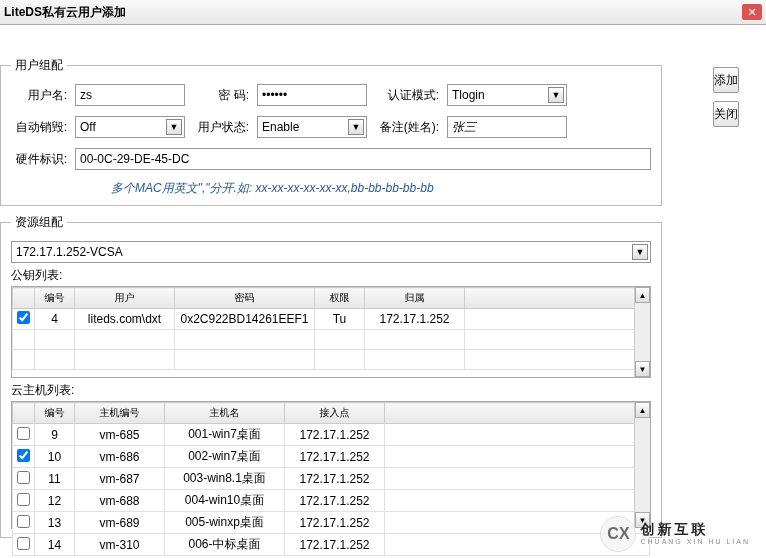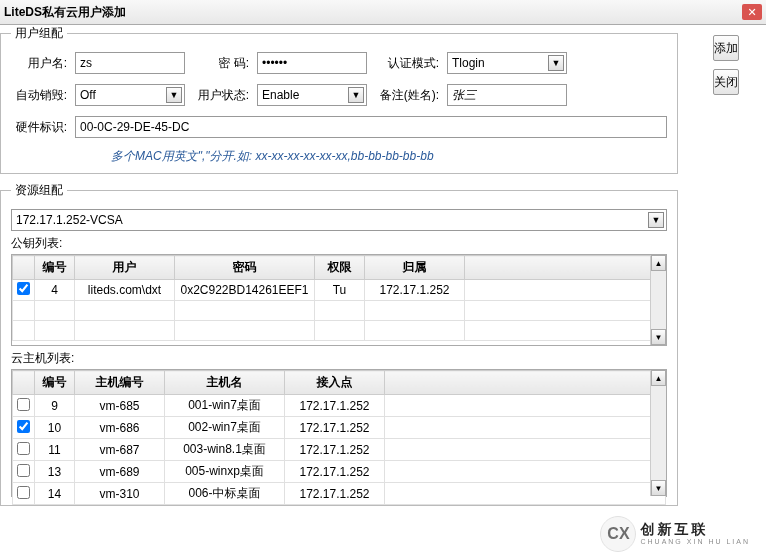--- a/index.html
+++ b/index.html
@@ -1,36 +1,36 @@
 <!DOCTYPE html>
 <html><head>
 <meta charset="utf-8">
 <style>
 * { box-sizing: border-box; margin: 0; padding: 0; }
 body { font-family: "Microsoft YaHei", SimSun, Arial, sans-serif; font-size: 12px; background: #fff; width: 766px; height: 558px; overflow: hidden; position: relative; }
 .titlebar { height: 24px; background: linear-gradient(#f8f8f8,#e8e8e8); border-bottom: 1px solid #aaa; display:flex; align-items:center; padding: 12px 4px; }
 .titlebar .title { font-weight: bold; flex: 1; }
 .titlebar .close { width: 20px; height: 16px; background:#d9534f; display:flex; align-items:center; justify-content:center; color:#fff; border-radius:2px; cursor:pointer; font-size:11px; }
-.window-body { padding: 0; display:flex; gap:8px; }
+.window-body { padding: 0; display:flex; gap:24px;margin-top:32px; }
 .left-col { flex:1; }
 .right-col { width: 80px; display:flex; flex-direction:column; gap:8px; padding-top:10px;align-items:center; }
 .btn { height: 26px; border:1px solid #999; background:linear-gradient(#fdfdfd,#e5e5e5); border-radius:2px; cursor:pointer; font-size:12px; }
 fieldset { border:1px solid #bbb; padding: 10px 10px 8px 10px; margin-bottom:8px; }
 legend { padding: 0 4px; }
 .row { display:flex; align-items:center; gap:8px; margin-bottom:10px; }
 .lbl { width: 56px; text-align:right; display:inline-block; }
 .lbl2 { width: 64px; text-align:right; }
 input[type="text"], input[type="password"] { height:22px; border:1px solid #999; padding:0 4px; font-size:12px; }
 .sel { height:22px; border:1px solid #999; background:#fff; display:flex; align-items:center; padding:0 4px; position:relative; cursor:pointer; }
 .sel .arrow { position:absolute; right:2px; top:2px; width:16px; height:16px; background:linear-gradient(#fdfdfd,#e0e0e0); border:1px solid #888; display:flex; align-items:center; justify-content:center; font-size:9px; }
 .hint { color:#2a5a9a; font-style:italic; padding-left:100px; font-size:12px; }
 .section-label { margin: 4px 0 2px 0; }
 .dropdown-full { width:100%; }
 .tbl { width:100%; border:1px solid #aaa; border-collapse:collapse; background:#fff; }
-.tbl th { background:linear-gradient(#f7f7f7,#e7e7e7); border:1px solid #ccc; font-weight:bold; padding:3px 4px; text-align:center; font-size:12px; }
+.tbl th { background:linear-gradient(#f7f7f7,#e7e7e7); border:1px solid #ccc; font-weight:normal; padding:3px 4px; text-align:center; font-size:10px; }
 .tbl td { border:1px solid #e0e0e0; padding:2px 4px; text-align:center; font-size:12px; height:20px; }
 .tbl td.chk, .tbl th.chk { width:22px; }
 .tbl-wrap { position:relative; border:1px solid #aaa; }
 .tbl-wrap .vscroll { position:absolute; right:0; top:0; bottom:0; width:16px; background:#eee; border-left:1px solid #ccc; }
 .tbl-wrap .vscroll .up, .tbl-wrap .vscroll .down { height:16px; background:linear-gradient(#fdfdfd,#ddd); border:1px solid #aaa; display:flex; align-items:center; justify-content:center; font-size:8px; cursor:pointer; }
 .tbl-wrap .vscroll .down { position:absolute; bottom:0; left:0; right:0; }
 .tbl1 { height: 92px; }
 .tbl2 { height: 128px; }
 .cb { width:13px; height:13px; }
 .watermark { position:absolute; right:16px; bottom:6px; display:flex; align-items:center; gap:4px; opacity:0.85; }
@@ -173,20 +173,28 @@
               <tr>
                 <td class="chk"><input type="checkbox" class="cb" style=""></td>
                 <td>11</td>
                 <td>vm-687</td>
                 <td>003-win8.1桌面</td>
                 <td>172.17.1.252</td>
                 <td></td>
               </tr>
               <tr>
                 <td class="chk"><input type="checkbox" class="cb" style=""></td>
+                <td>12</td>
+                <td>vm-688</td>
+                <td>004-win10桌面</td>
+                <td>172.17.1.252</td>
+                <td></td>
+              </tr>
+              <tr>
+                <td class="chk"><input type="checkbox" class="cb" style=""></td>
                 <td>13</td>
                 <td>vm-689</td>
                 <td>005-winxp桌面</td>
                 <td>172.17.1.252</td>
                 <td></td>
               </tr>
               <tr>
                 <td class="chk"><input type="checkbox" class="cb" style=""></td>
                 <td>14</td>
                 <td>vm-310</td>

